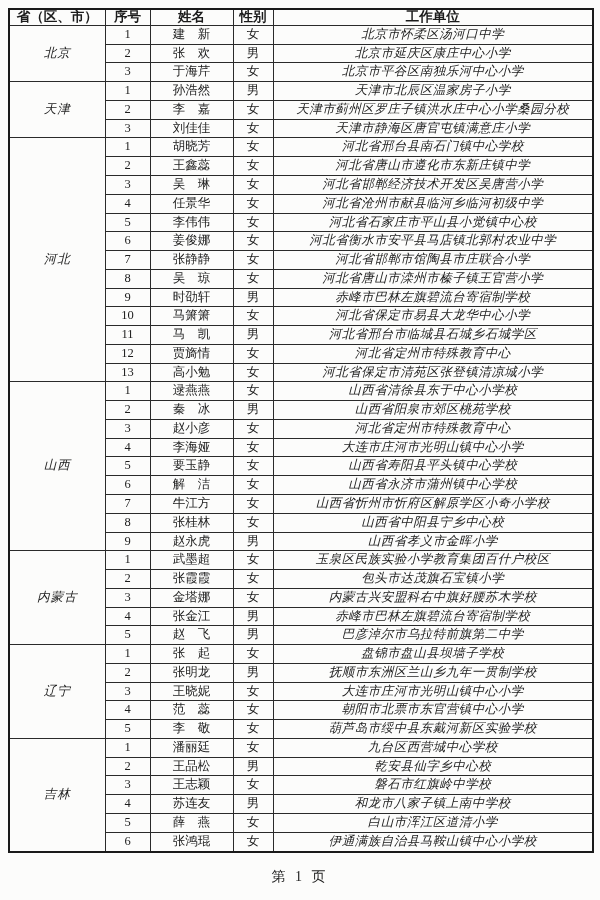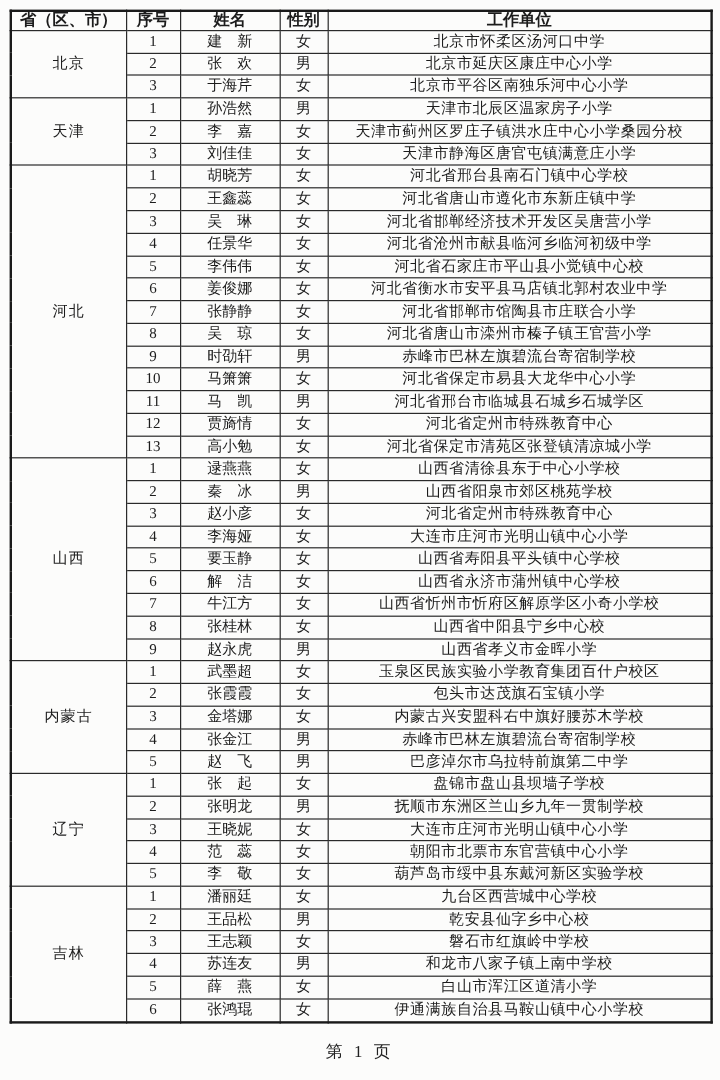--- a/index.html
+++ b/index.html
@@ -26,22 +26,22 @@
     font-size: 12.5px;
     line-height: 1.1;
     padding: 0 2px;
     white-space: nowrap;
     overflow: hidden;
   }
   table.roster th {
     font-weight: bold;
     font-size: 13.5px;
   }
-  td.province { font-size: 13px; letter-spacing: 1px; }
-  td.unit { letter-spacing: 0.5px; }
+  td.province { font-size: 13px; letter-spacing: 1px; font-style: italic; }
+  td.unit { letter-spacing: 0.5px; font-style: italic; }
   .footer {
     position: absolute;
     left: 0; top: 868px;
     width: 600px;
     text-align: center;
     font-size: 14px;
     letter-spacing: 3px;
     color: #222;
   }
 </style>

